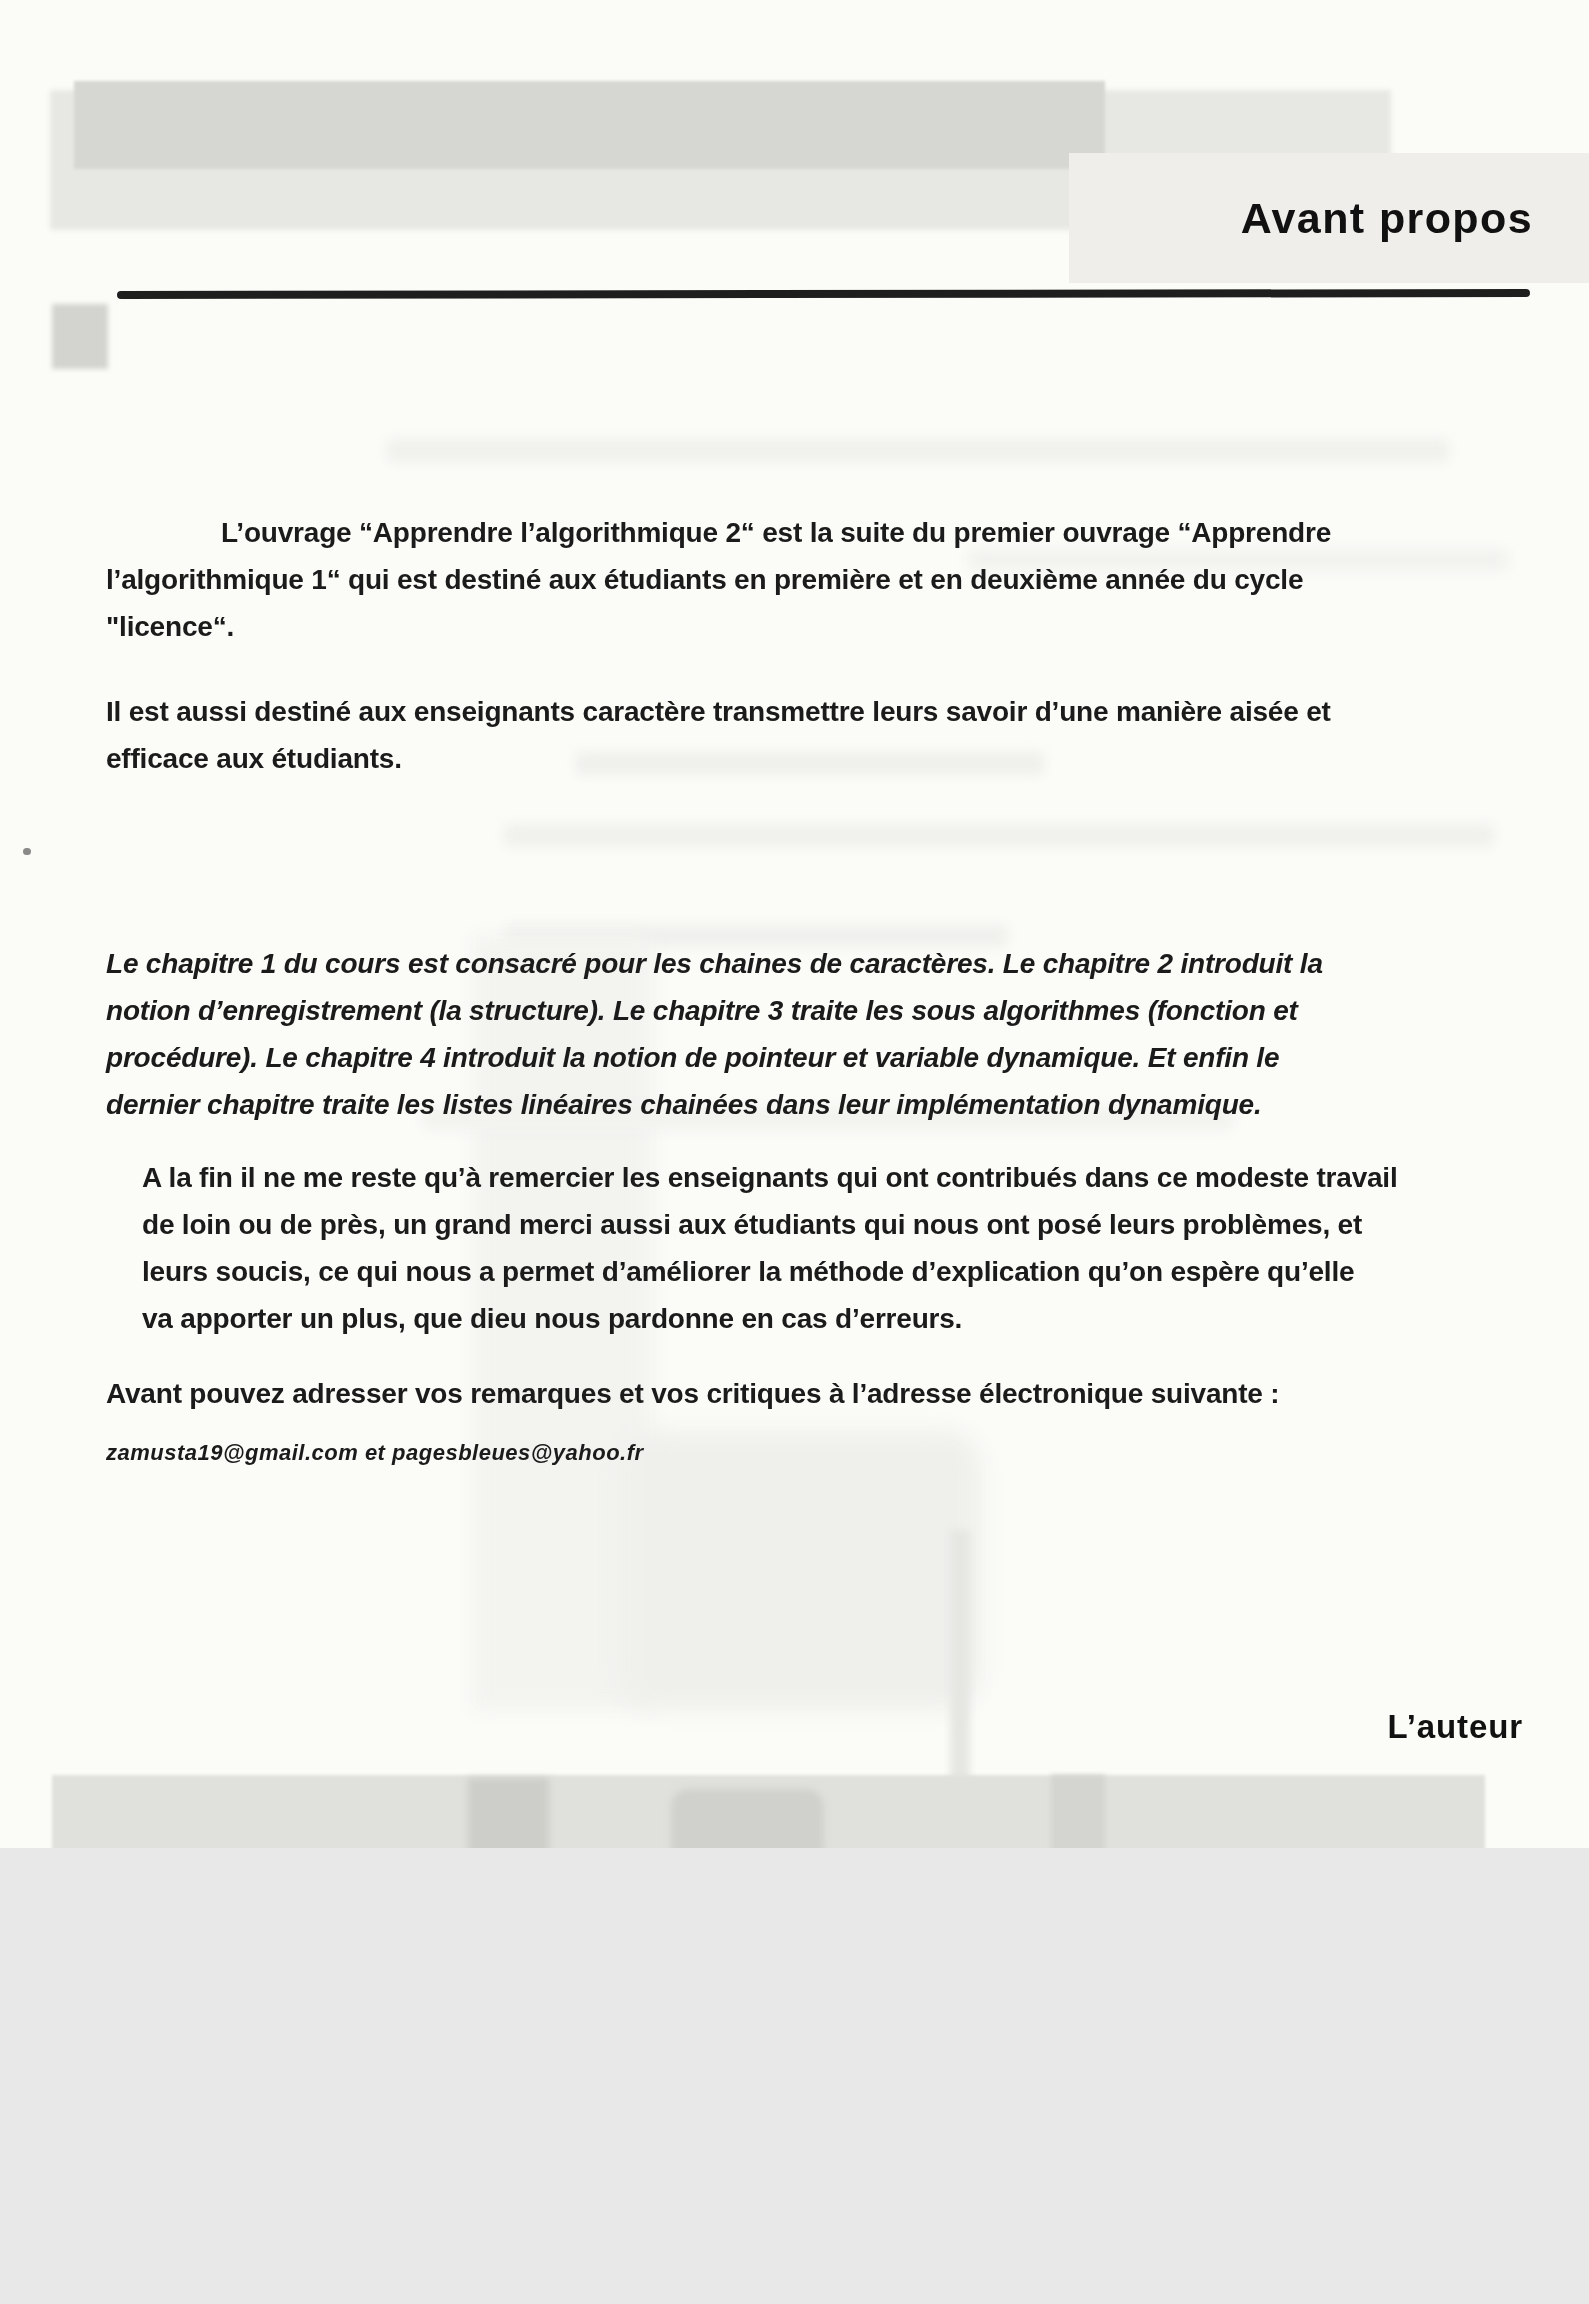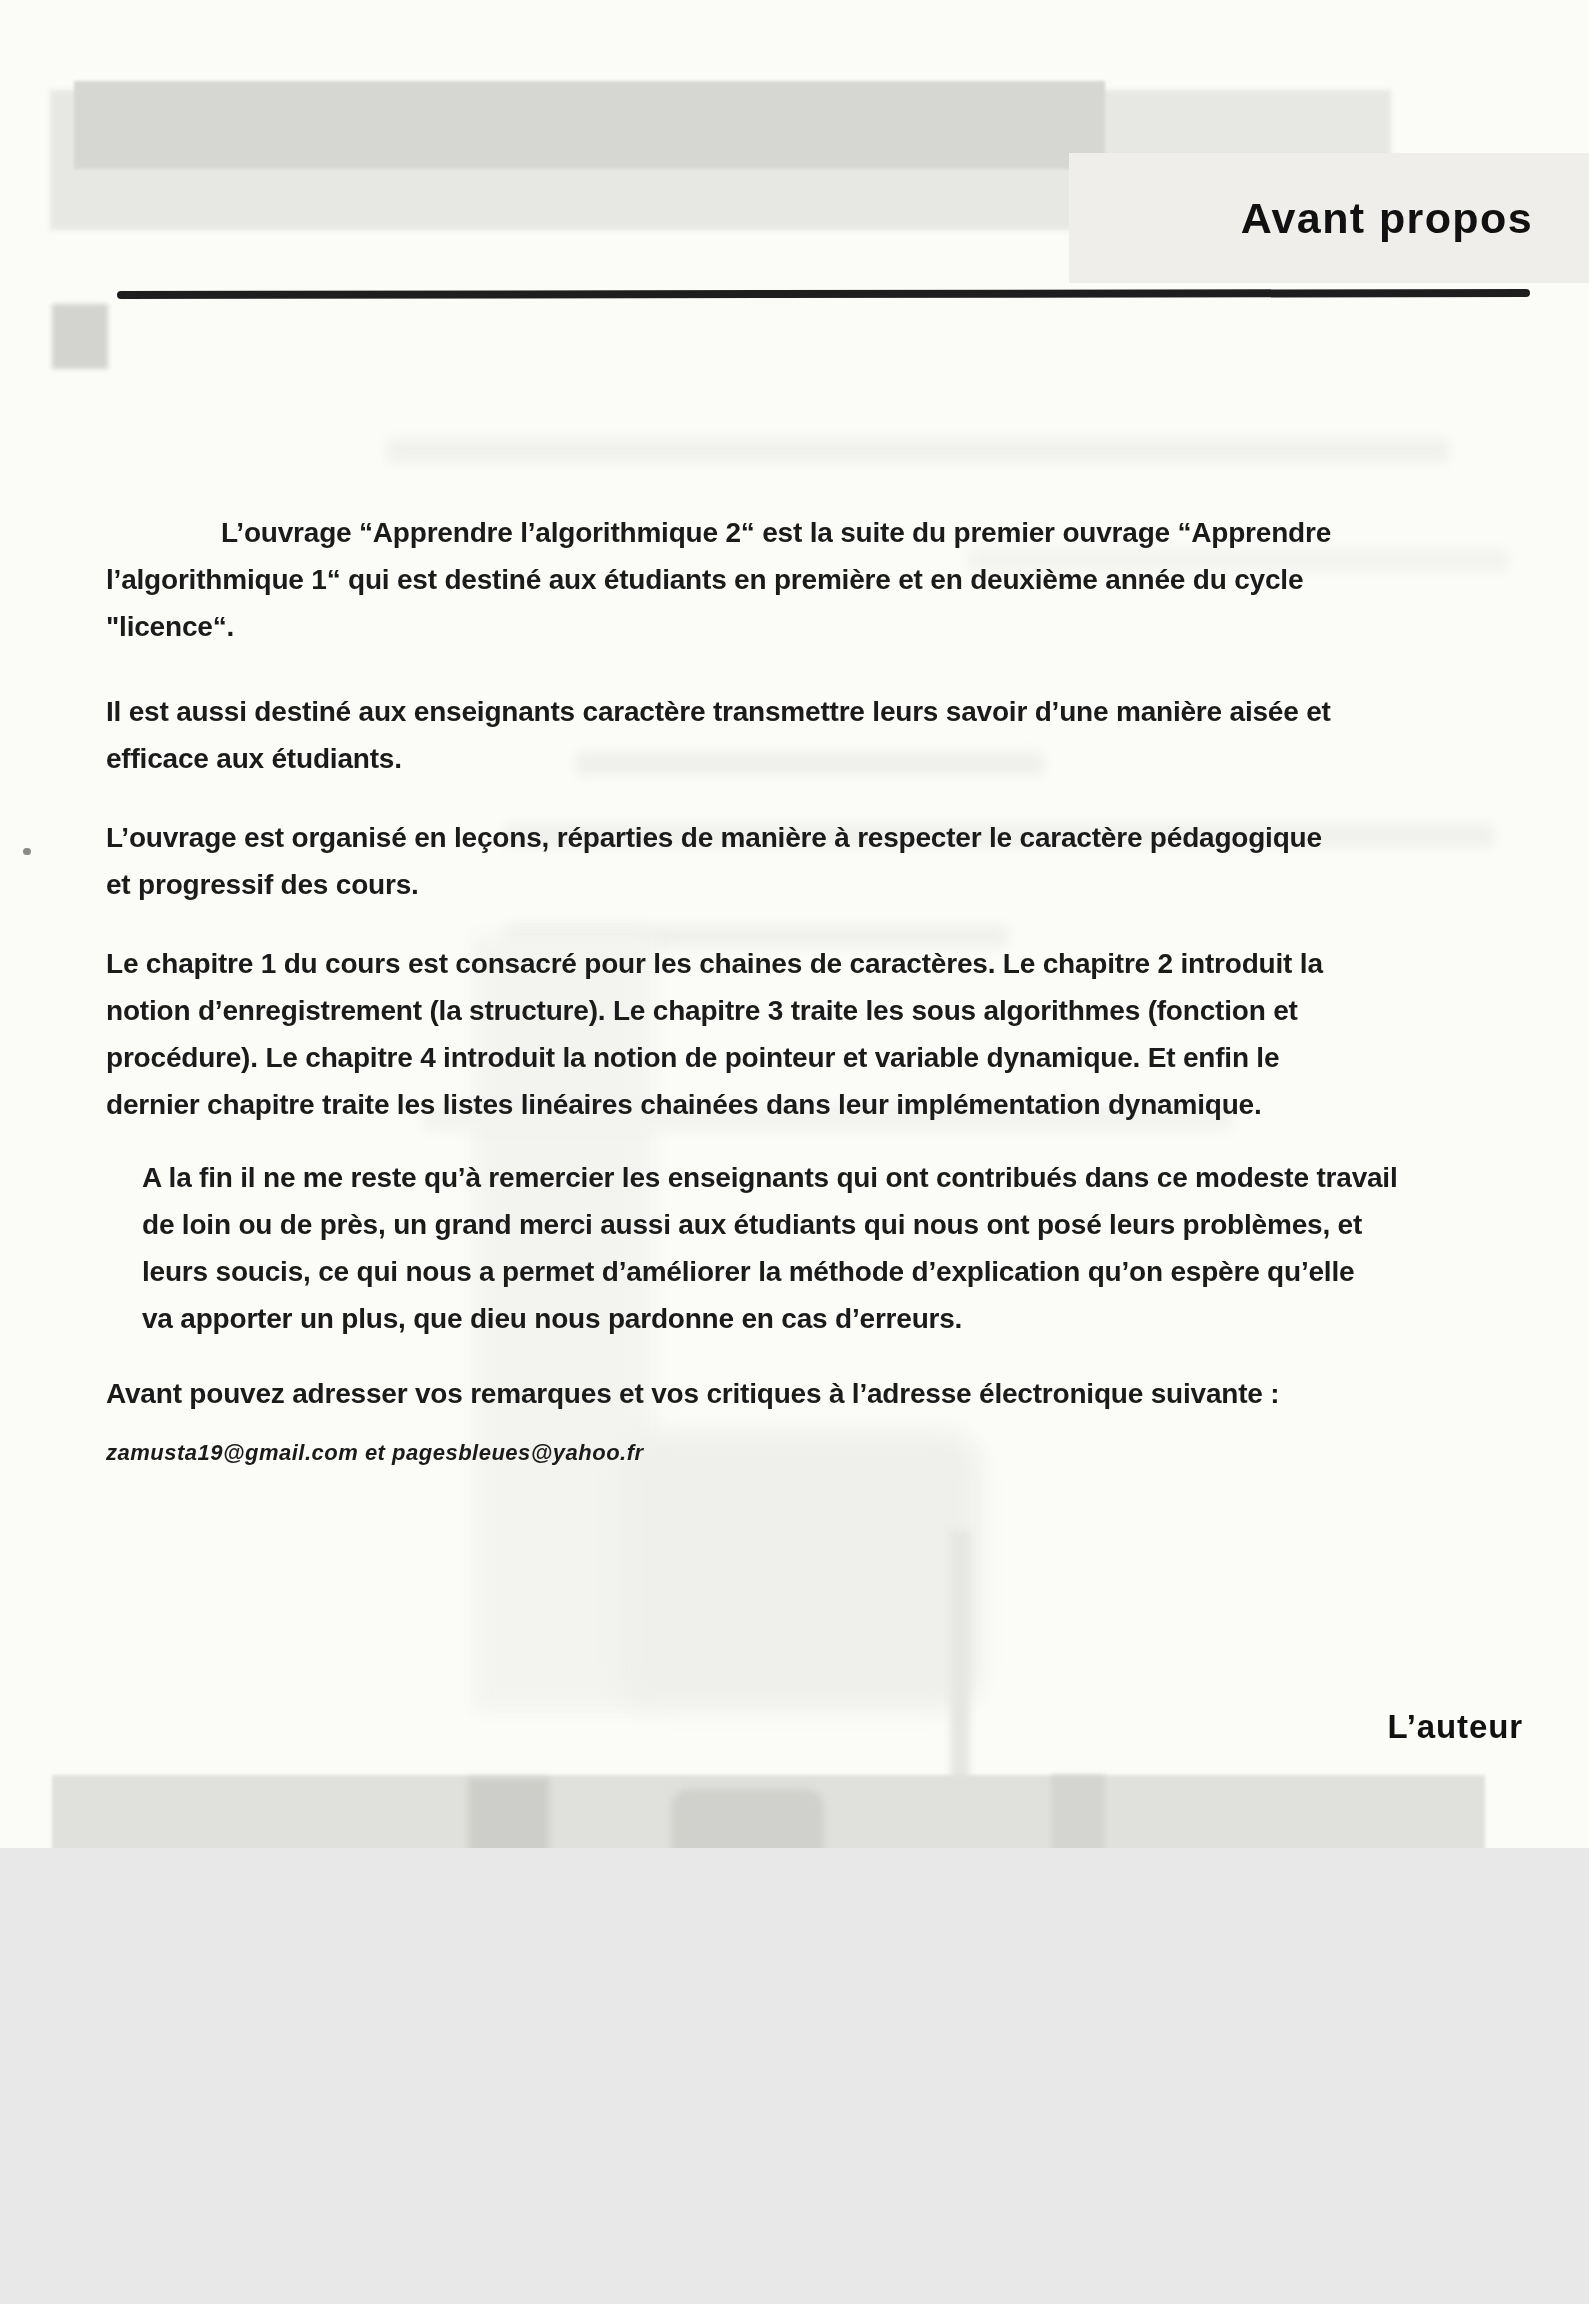--- a/index.html
+++ b/index.html
@@ -60,21 +60,21 @@
   
   .para{
     position:absolute;left:106px;width:1440px;
     font-weight:bold;font-size:28px;line-height:47px;
     letter-spacing:-0.2px;color:var(--ink);
     white-space:pre-line;
   }
   .p1{top:509px;text-indent:115px;}
   .p2{top:688px;}
   .p3{top:814px;}
-  .p4{top:940px;}
+  .p4{top:940px;font-style:italic;}
   .p5{top:1154px;margin-left:36px;}
   .contact-intro{top:1370px;}
   .email-line{
     top:1429px;font-style:italic;font-size:22px;letter-spacing:0.5px;
   }
   .signature{
     position:absolute;right:67px;top:1708px;
     font-weight:bold;font-size:33px;letter-spacing:0.9px;color:#111;
   }
 </style>
@@ -109,22 +109,20 @@
   <div class="heading-box">
     <span class="heading-text">Avant propos</span>
   </div>
   <div class="header-rule"></div>
 
   <div class="para p1">L’ouvrage “Apprendre l’algorithmique 2“ est la suite du premier ouvrage “Apprendre
 l’algorithmique 1“ qui est destiné aux étudiants en première et en deuxième année du cycle
 "licence“.</div>
   <div class="para p2">Il est aussi destiné aux enseignants caractère transmettre leurs savoir d’une manière aisée et
 efficace aux étudiants.</div>
-  <div class="para p3">L’ouvrage est organisé en leçons, réparties de manière à respecter le caractère pédagogique
-et progressif des cours.</div>
   <div class="para p4">Le chapitre 1 du cours est consacré pour les chaines de caractères. Le chapitre 2 introduit la
 notion d’enregistrement (la structure). Le chapitre 3 traite les sous algorithmes (fonction et
 procédure). Le chapitre 4 introduit la notion de pointeur et variable dynamique. Et enfin le
 dernier chapitre traite les listes linéaires chainées dans leur implémentation dynamique.</div>
   <div class="para p5">A la fin il ne me reste qu’à remercier les enseignants qui ont contribués dans ce modeste travail
 de loin ou de près, un grand merci aussi aux étudiants qui nous ont posé leurs problèmes, et
 leurs soucis, ce qui nous a permet d’améliorer la méthode d’explication qu’on espère qu’elle
 va apporter un plus, que dieu nous pardonne en cas d’erreurs.</div>
 
   <div class="para contact-intro">Avant pouvez adresser vos remarques et vos critiques à l’adresse électronique suivante :</div>

